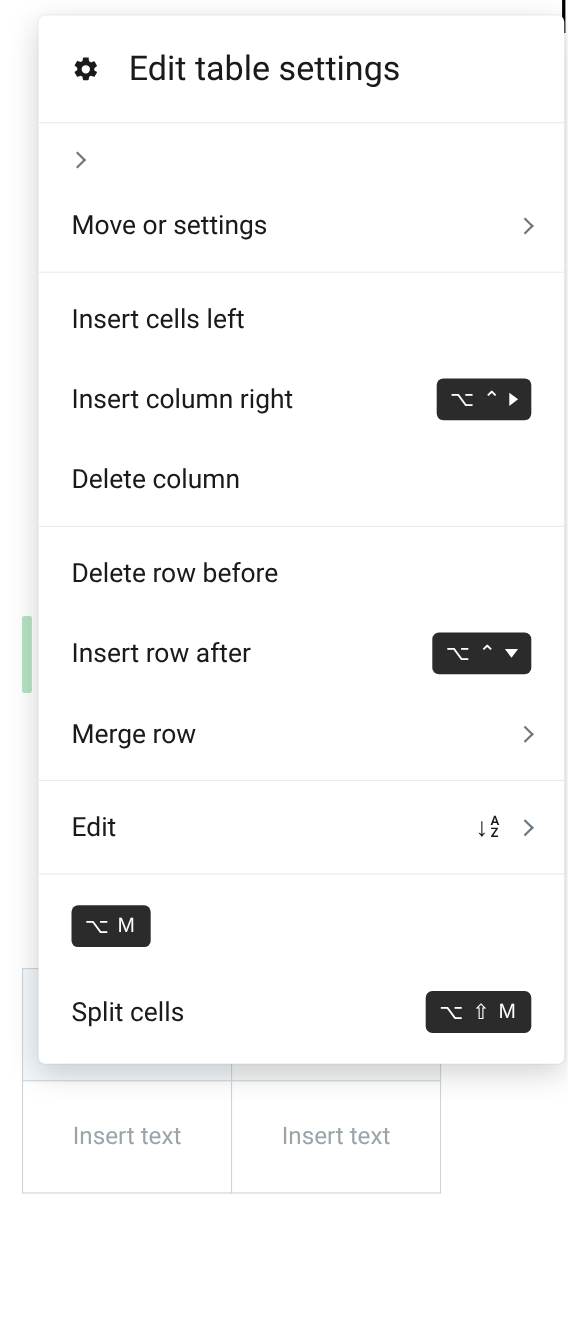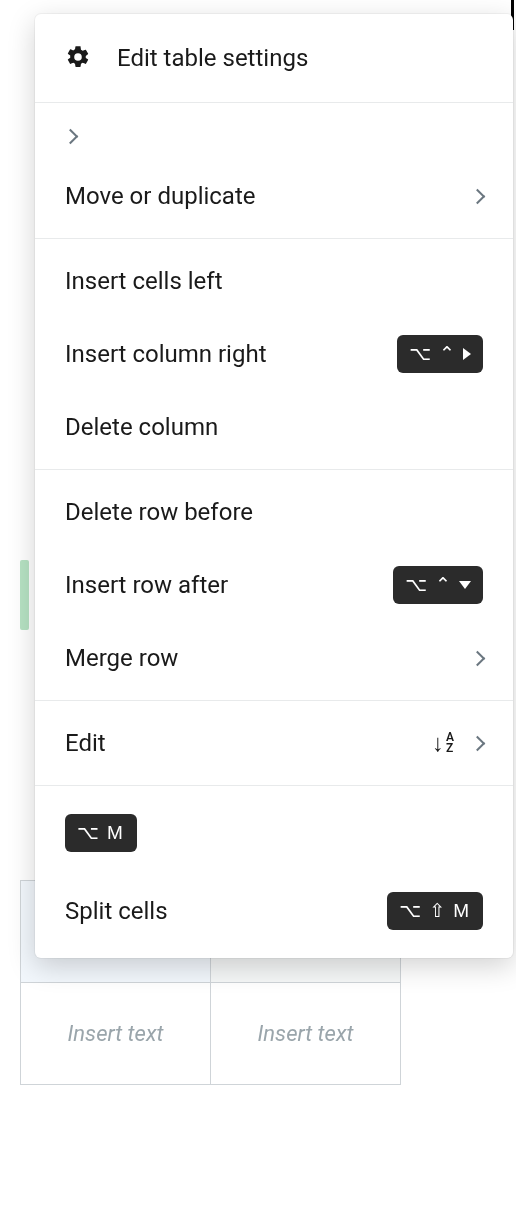--- a/index.html
+++ b/index.html
@@ -22,21 +22,20 @@
     z-index: 0;
   }
   .bg-table td {
     border: 1px solid #cfd4d8;
     width: 190px;
     height: 102px;
     text-align: center;
     vertical-align: middle;
     font-size: 22px;
     color: #9aa5ab;
-    font-style: italic;
   }
   .bg-table td.head-cell {
     background: #f5f7f7;
   }
   .bg-table td.active {
     background: #f2f7fc;
   }
 
   .green-strip {
     position: absolute;
@@ -57,23 +56,24 @@
     width: 478px;
     background: #fff;
     border-radius: 6px;
     box-shadow: 0 8px 28px rgba(0,0,0,0.18), 0 0 0 1px rgba(0,0,0,0.04);
     z-index: 10;
     overflow: hidden;
   }
 
   .menu-header {
     display: flex;
+    align-items: center;
     gap: 26px;
     padding: 30px 30px 30px 30px;
-    font-size: 24px;
+    font-size: 31px;
     color: #1a1a1a;
     border-bottom: 1px solid #e8eaeb;
   }
 
   .menu-header svg { flex: 0 0 auto; }
 
   .menu-group {
     border-bottom: 1px solid #e8eaeb;
     padding: 8px 0;
   }
@@ -187,21 +187,21 @@
       <path d="M19.14,12.94a7.07,7.07,0,0,0,.05-.94,7.07,7.07,0,0,0-.05-.94l2.03-1.58a.5.5,0,0,0,.12-.64l-1.92-3.32a.5.5,0,0,0-.61-.22l-2.39.96a7.22,7.22,0,0,0-1.62-.94l-.36-2.54A.5.5,0,0,0,13.9,2h-3.8a.5.5,0,0,0-.49.42L9.25,4.96a7.22,7.22,0,0,0-1.62.94l-2.39-.96a.5.5,0,0,0-.61.22L2.71,8.48a.5.5,0,0,0,.12.64l2.03,1.58a7.07,7.07,0,0,0-.05.94,7.07,7.07,0,0,0,.05.94L2.83,14.16a.5.5,0,0,0-.12.64l1.92,3.32a.5.5,0,0,0,.61.22l2.39-.96a7.22,7.22,0,0,0,1.62.94l.36,2.54a.5.5,0,0,0,.49.42h3.8a.5.5,0,0,0,.49-.42l.36-2.54a7.22,7.22,0,0,0,1.62-.94l2.39.96a.5.5,0,0,0,.61-.22l1.92-3.32a.5.5,0,0,0-.12-.64ZM12,15.5A3.5,3.5,0,1,1,15.5,12,3.5,3.5,0,0,1,12,15.5Z"></path>
     </svg>
     <span>Edit table settings</span>
   </div>
 
   <div class="menu-group">
     <div class="menu-item">
       <span class="chevron"></span>
     </div>
     <div class="menu-item">
-      <span>Move or duplicate</span>
+      <span>Move or settings</span>
       <span class="chevron"></span>
     </div>
   </div>
 
   <div class="menu-group">
     <div class="menu-item">
       <span>Insert cells left</span>
     </div>
     <div class="menu-item">
       <span>Insert column right</span>

